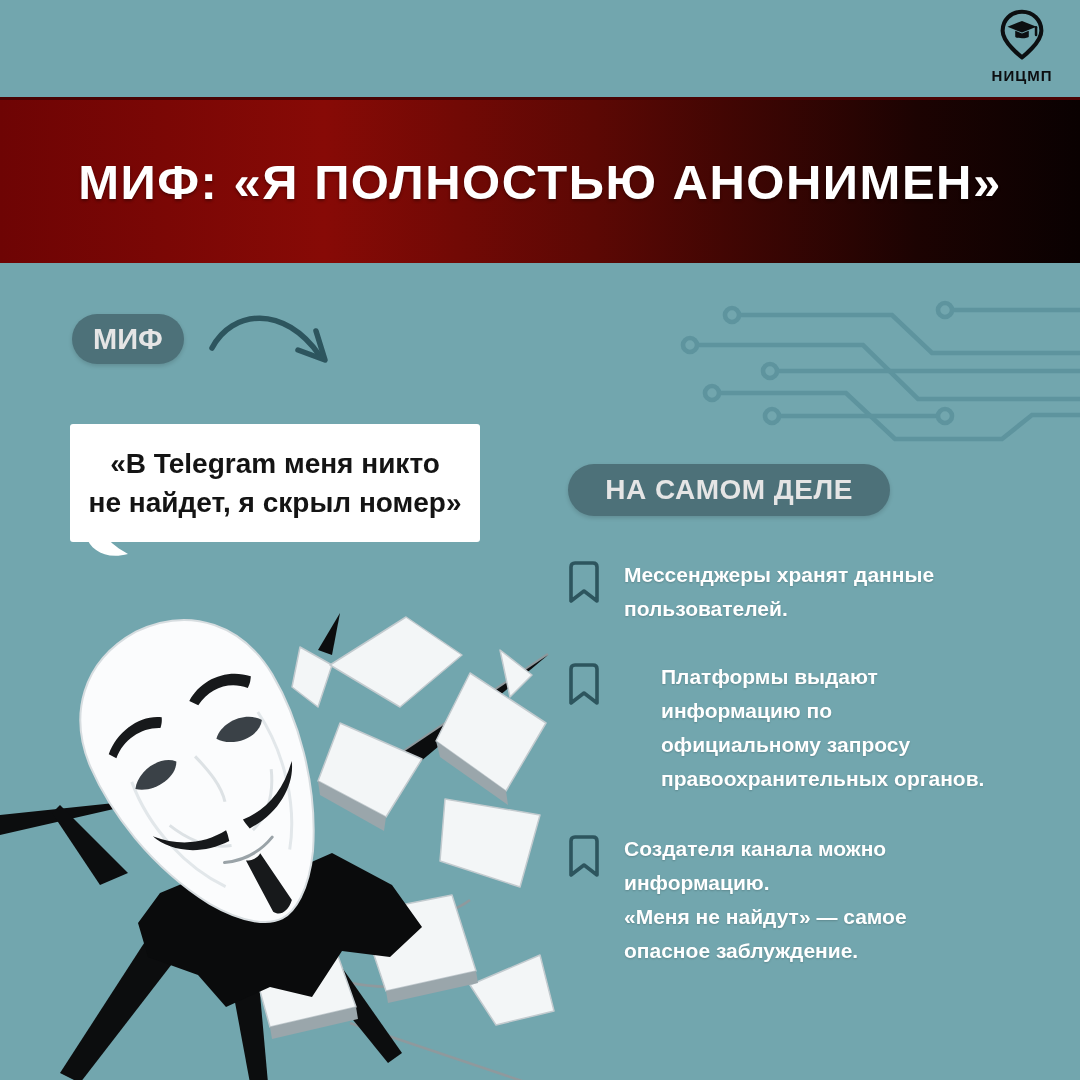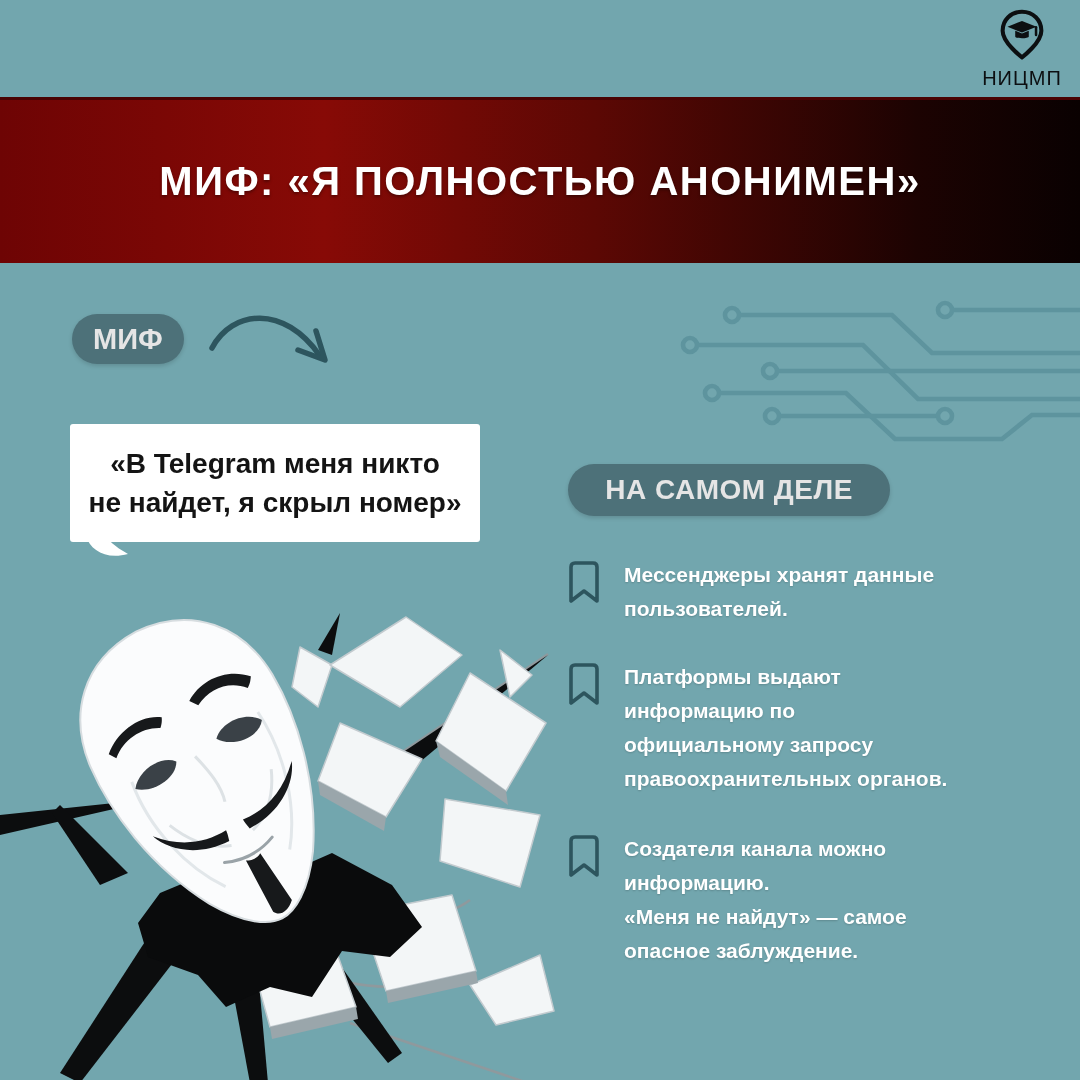--- a/index.html
+++ b/index.html
@@ -9,30 +9,30 @@
     background:#72a6ae;
     overflow:hidden;
     font-family:"Liberation Sans", sans-serif;
   }
   
   .logo{
     position:absolute;top:8px;right:12px;width:92px;
     display:flex;flex-direction:column;align-items:center;
   }
   .logo-label{
-    font-size:20px;font-weight:normal;letter-spacing:1px;color:#0c0f11;margin-top:1px;
+    font-size:15px;font-weight:bold;letter-spacing:1px;color:#0c0f11;margin-top:1px;
   }
   .banner{
     position:absolute;left:0;top:97px;width:1080px;height:163px;
     background:linear-gradient(90deg,#6e0404 0%,#870a06 30%,#5c0804 55%,#1c0302 85%,#0a0101 100%);
     border-top:3px solid #4a0303;
     display:flex;align-items:center;justify-content:center;
   }
   .banner-title{
-    color:#ffffff;font-size:40px;font-weight:bold;letter-spacing:1.5px;
+    color:#ffffff;font-size:49px;font-weight:bold;letter-spacing:1.5px;
     text-shadow:0 2px 3px rgba(0,0,0,.35);
     white-space:nowrap;
   }
   
   .pill{
     position:absolute;display:flex;align-items:center;justify-content:center;
     background:#4d7179;border-radius:26px;color:#e5e5e5;font-weight:bold;
     box-shadow:0 2px 4px rgba(0,0,0,.15);
   }
   .myth-pill{left:72px;top:314px;width:112px;height:50px;font-size:29px;}
@@ -47,21 +47,21 @@
     display:flex;align-items:center;justify-content:center;
   }
   .bubble-text{
     color:#141414;font-size:28px;font-weight:bold;line-height:39px;
     text-align:center;white-space:pre-line;
   }
   .bubble-tail{position:absolute;left:84px;top:536px;}
   
   .bullets{position:absolute;left:568px;top:558px;width:490px;}
   .bullet{display:flex;margin-bottom:34px;}
-  .bullet.b2{margin-bottom:36px;}
+  .bullet.b2{margin-bottom:36px;gap:37px;}
   .bullet .bm{flex:0 0 32px;margin-right:24px;margin-top:2px;}
   .bullet-text{
     color:#ffffff;font-size:21px;font-weight:bold;line-height:34px;
     white-space:pre-line;text-shadow:0 1px 2px rgba(0,0,0,.18);
   }
   
   .mask-svg{position:absolute;left:0;top:555px;}
   
   .footer-link{
     position:absolute;right:18px;top:1040px;

